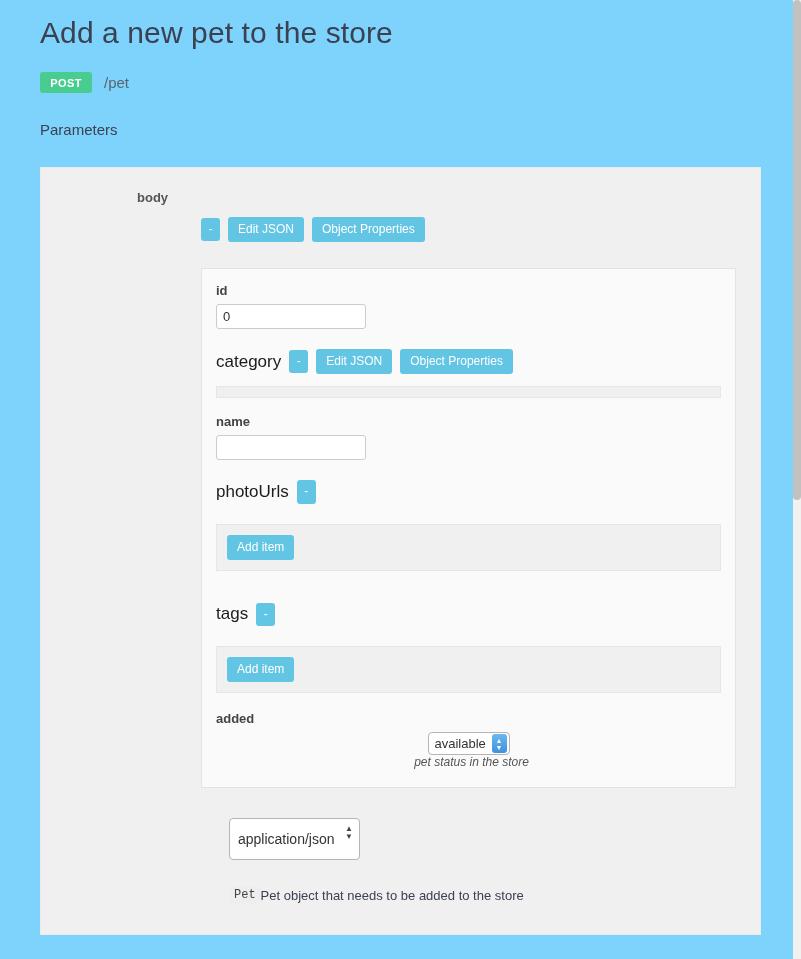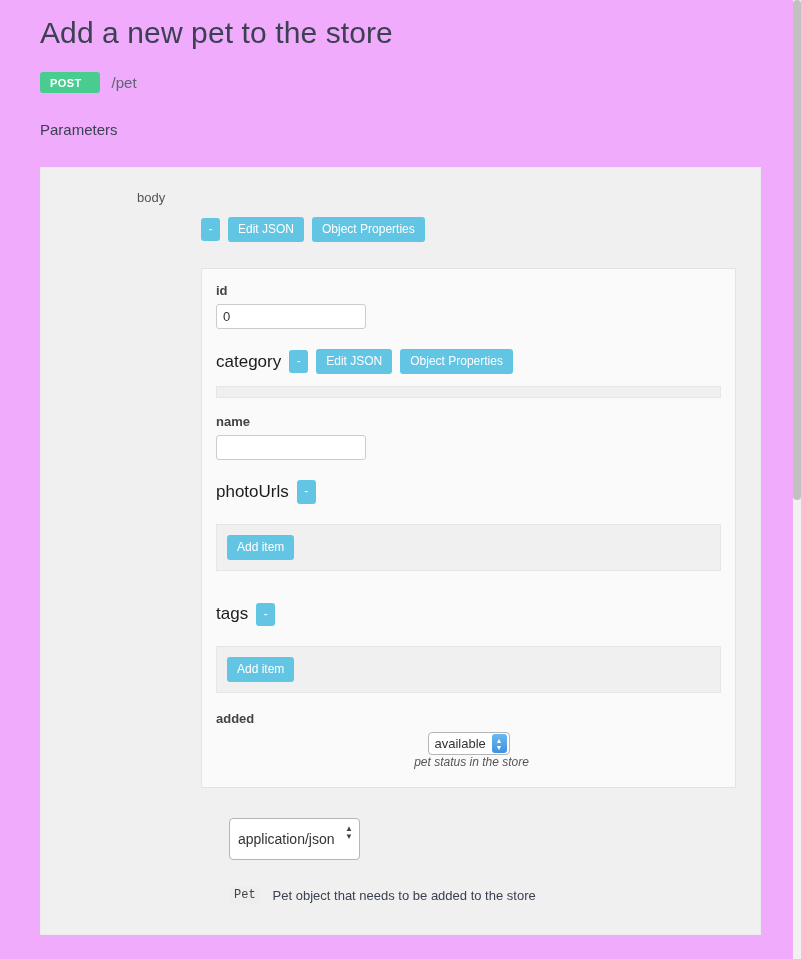--- a/index.html
+++ b/index.html
@@ -8,21 +8,21 @@
     width: 801px; height: 959px;
     background: #ffffff;
     font-family: "Liberation Sans", sans-serif;
     color: #3b4151;
   }
   .page {
     position: relative;
     width: 801px;
     height: 959px;
     overflow: hidden;
-    background: #f0abfc;
+    background: #7dd3fc;
   }
   .scroll-track {
     position: absolute;
     top: 0; right: 0;
     width: 8px; height: 959px;
     background: #f1f1f1;
   }
   .scroll-thumb {
     position: absolute;
     top: 0; right: 0;
@@ -46,21 +46,21 @@
     align-items: center;
     margin-top: 22px;
   }
   .http-method {
     background: #49cc90;
     color: #fff;
     font-size: 11px;
     font-weight: bold;
     letter-spacing: 0.4px;
     border-radius: 3px;
-    padding: 5px 18px 4px 10px;
+    padding: 5px 10px 4px 10px;
     margin-right: 12px;
     min-width: 52px;
     text-align: center;
     font-family: "Liberation Sans", sans-serif;
   }
   .endpoint-path {
     font-size: 15px;
     color: #5a6570;
     font-family: "Liberation Sans", sans-serif;
   }
@@ -77,21 +77,21 @@
     margin-top: 29px;
     background: #f0f0f0;
     border: 1px solid #ebebeb;
     width: 721px;
     padding: 22px 0 30px 0;
     position: relative;
   }
 
   .body-label {
     font-size: 13px;
-    font-weight: normal;
+    font-weight: bold;
     color: #555;
     margin-left: 96px;
     margin-bottom: 12px;
   }
 
   .btn-row {
     margin-left: 160px;
     display: flex;
     align-items: center;
     gap: 8px;
@@ -230,21 +230,21 @@
   .ct-label {
     font-size: 13px;
     font-weight: bold;
     color: #444;
     margin-bottom: 10px;
   }
   .desc-row {
     display: flex;
     align-items: center;
     margin: 26px 0 0 188px;
-    gap: 12px;
+    gap: 0;
   }
   .code-chip {
     font-family: "Liberation Mono", monospace;
     font-size: 12px;
     background: #eeeeee;
     border-radius: 3px;
     padding: 2px 5px;
     color: #444;
   }
   .desc-text {

